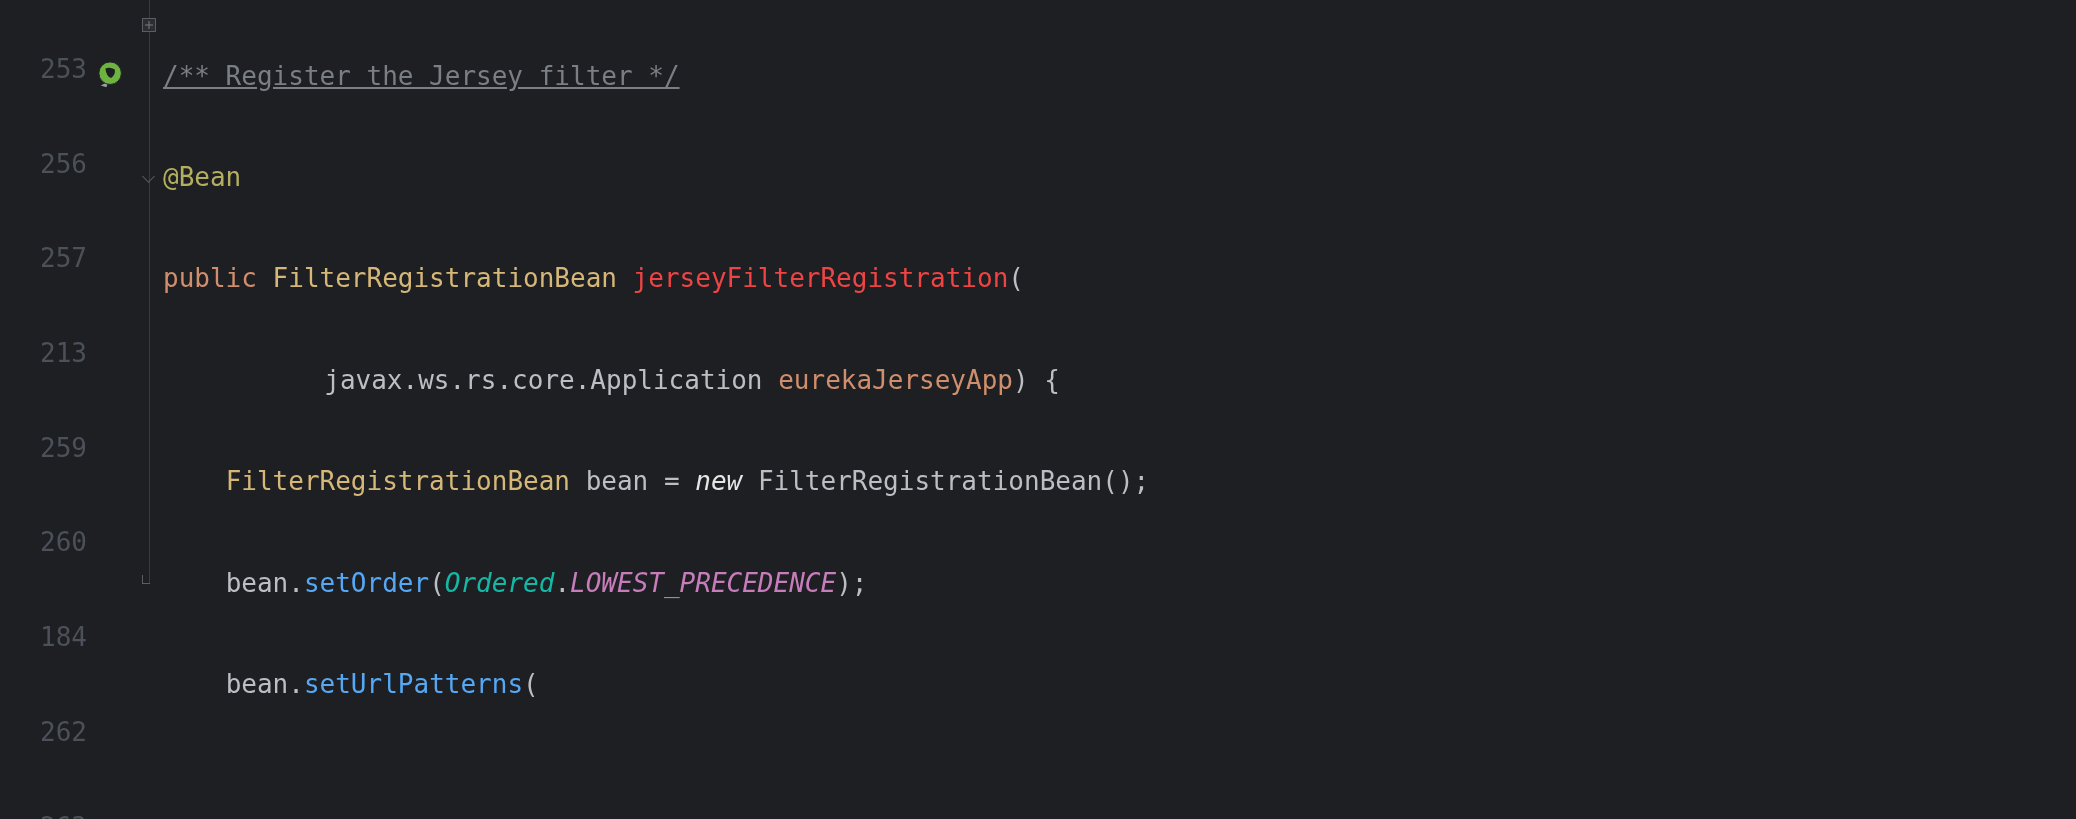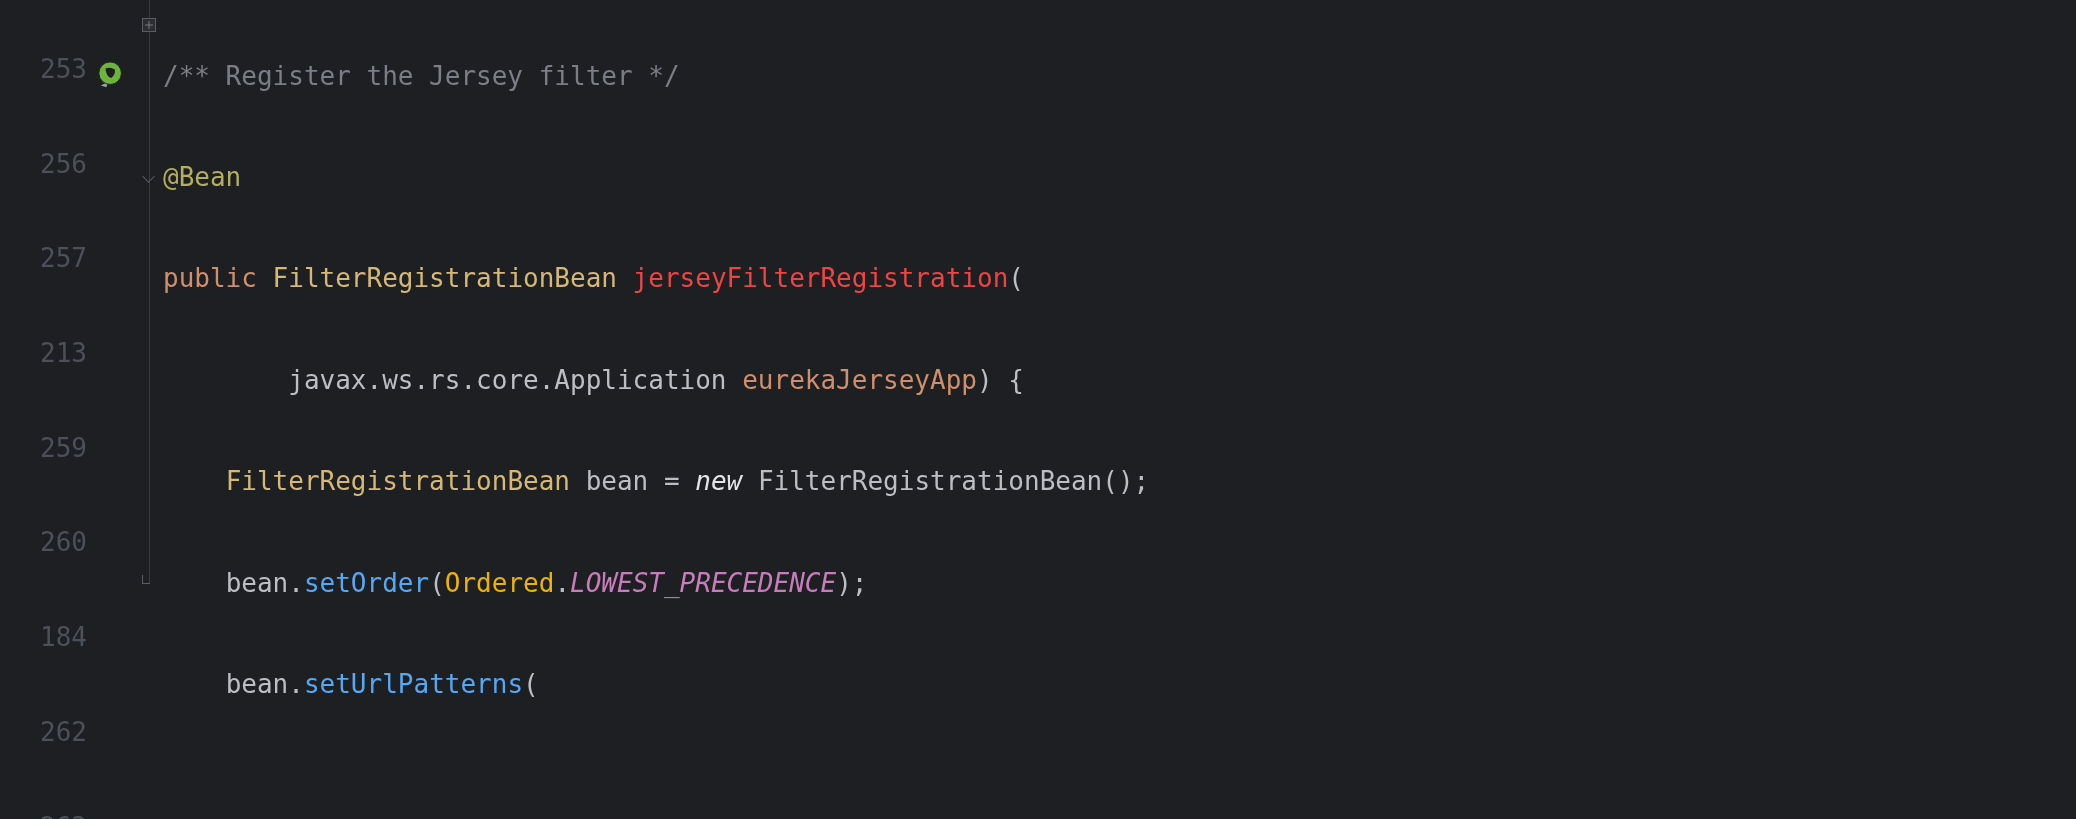--- a/index.html
+++ b/index.html
@@ -106,33 +106,33 @@
     content: '';
     position: absolute;
     left: 0; bottom: 6px;
     width: 7px;
     height: 8px;
     border-left: 1px solid #5a5d63;
     border-bottom: 1px solid #5a5d63;
   }
 
   
-  .c-comment { color: #7a7e85; }
+  .c-comment { color: #7a7e85; text-decoration: underline; }
   .c-anno    { color: #b3ae60; }
   .c-keyword { color: #cf8e6d; }
   .c-type    { color: #d5b778; }
   .c-method  { color: #ef4444; }
   .c-param   { color: #cf8e6d; }
   .c-var     { color: #bcbec4; }
   .c-call    { color: #56a8f5; }
   .c-const   { color: #c77dbb; font-style: italic; }
   .c-punct   { color: #bcbec4; }
   .c-new     { color: #e5e5e5; font-style: italic; }
-  .c-classI  { color: #eab308; }
-  .c-pkgpart { color: #bcbec4; }
+  .c-classI  { color: #14b8a6; font-style: italic; }
+  .c-pkgpart { color: #bcbec4; margin-left: 36px; }
 
   .gutter-icon {
     position: absolute;
     left: 2px;
     top: 50%;
     transform: translateY(-50%);
     width: 30px;
     height: 30px;
   }
 </style>

